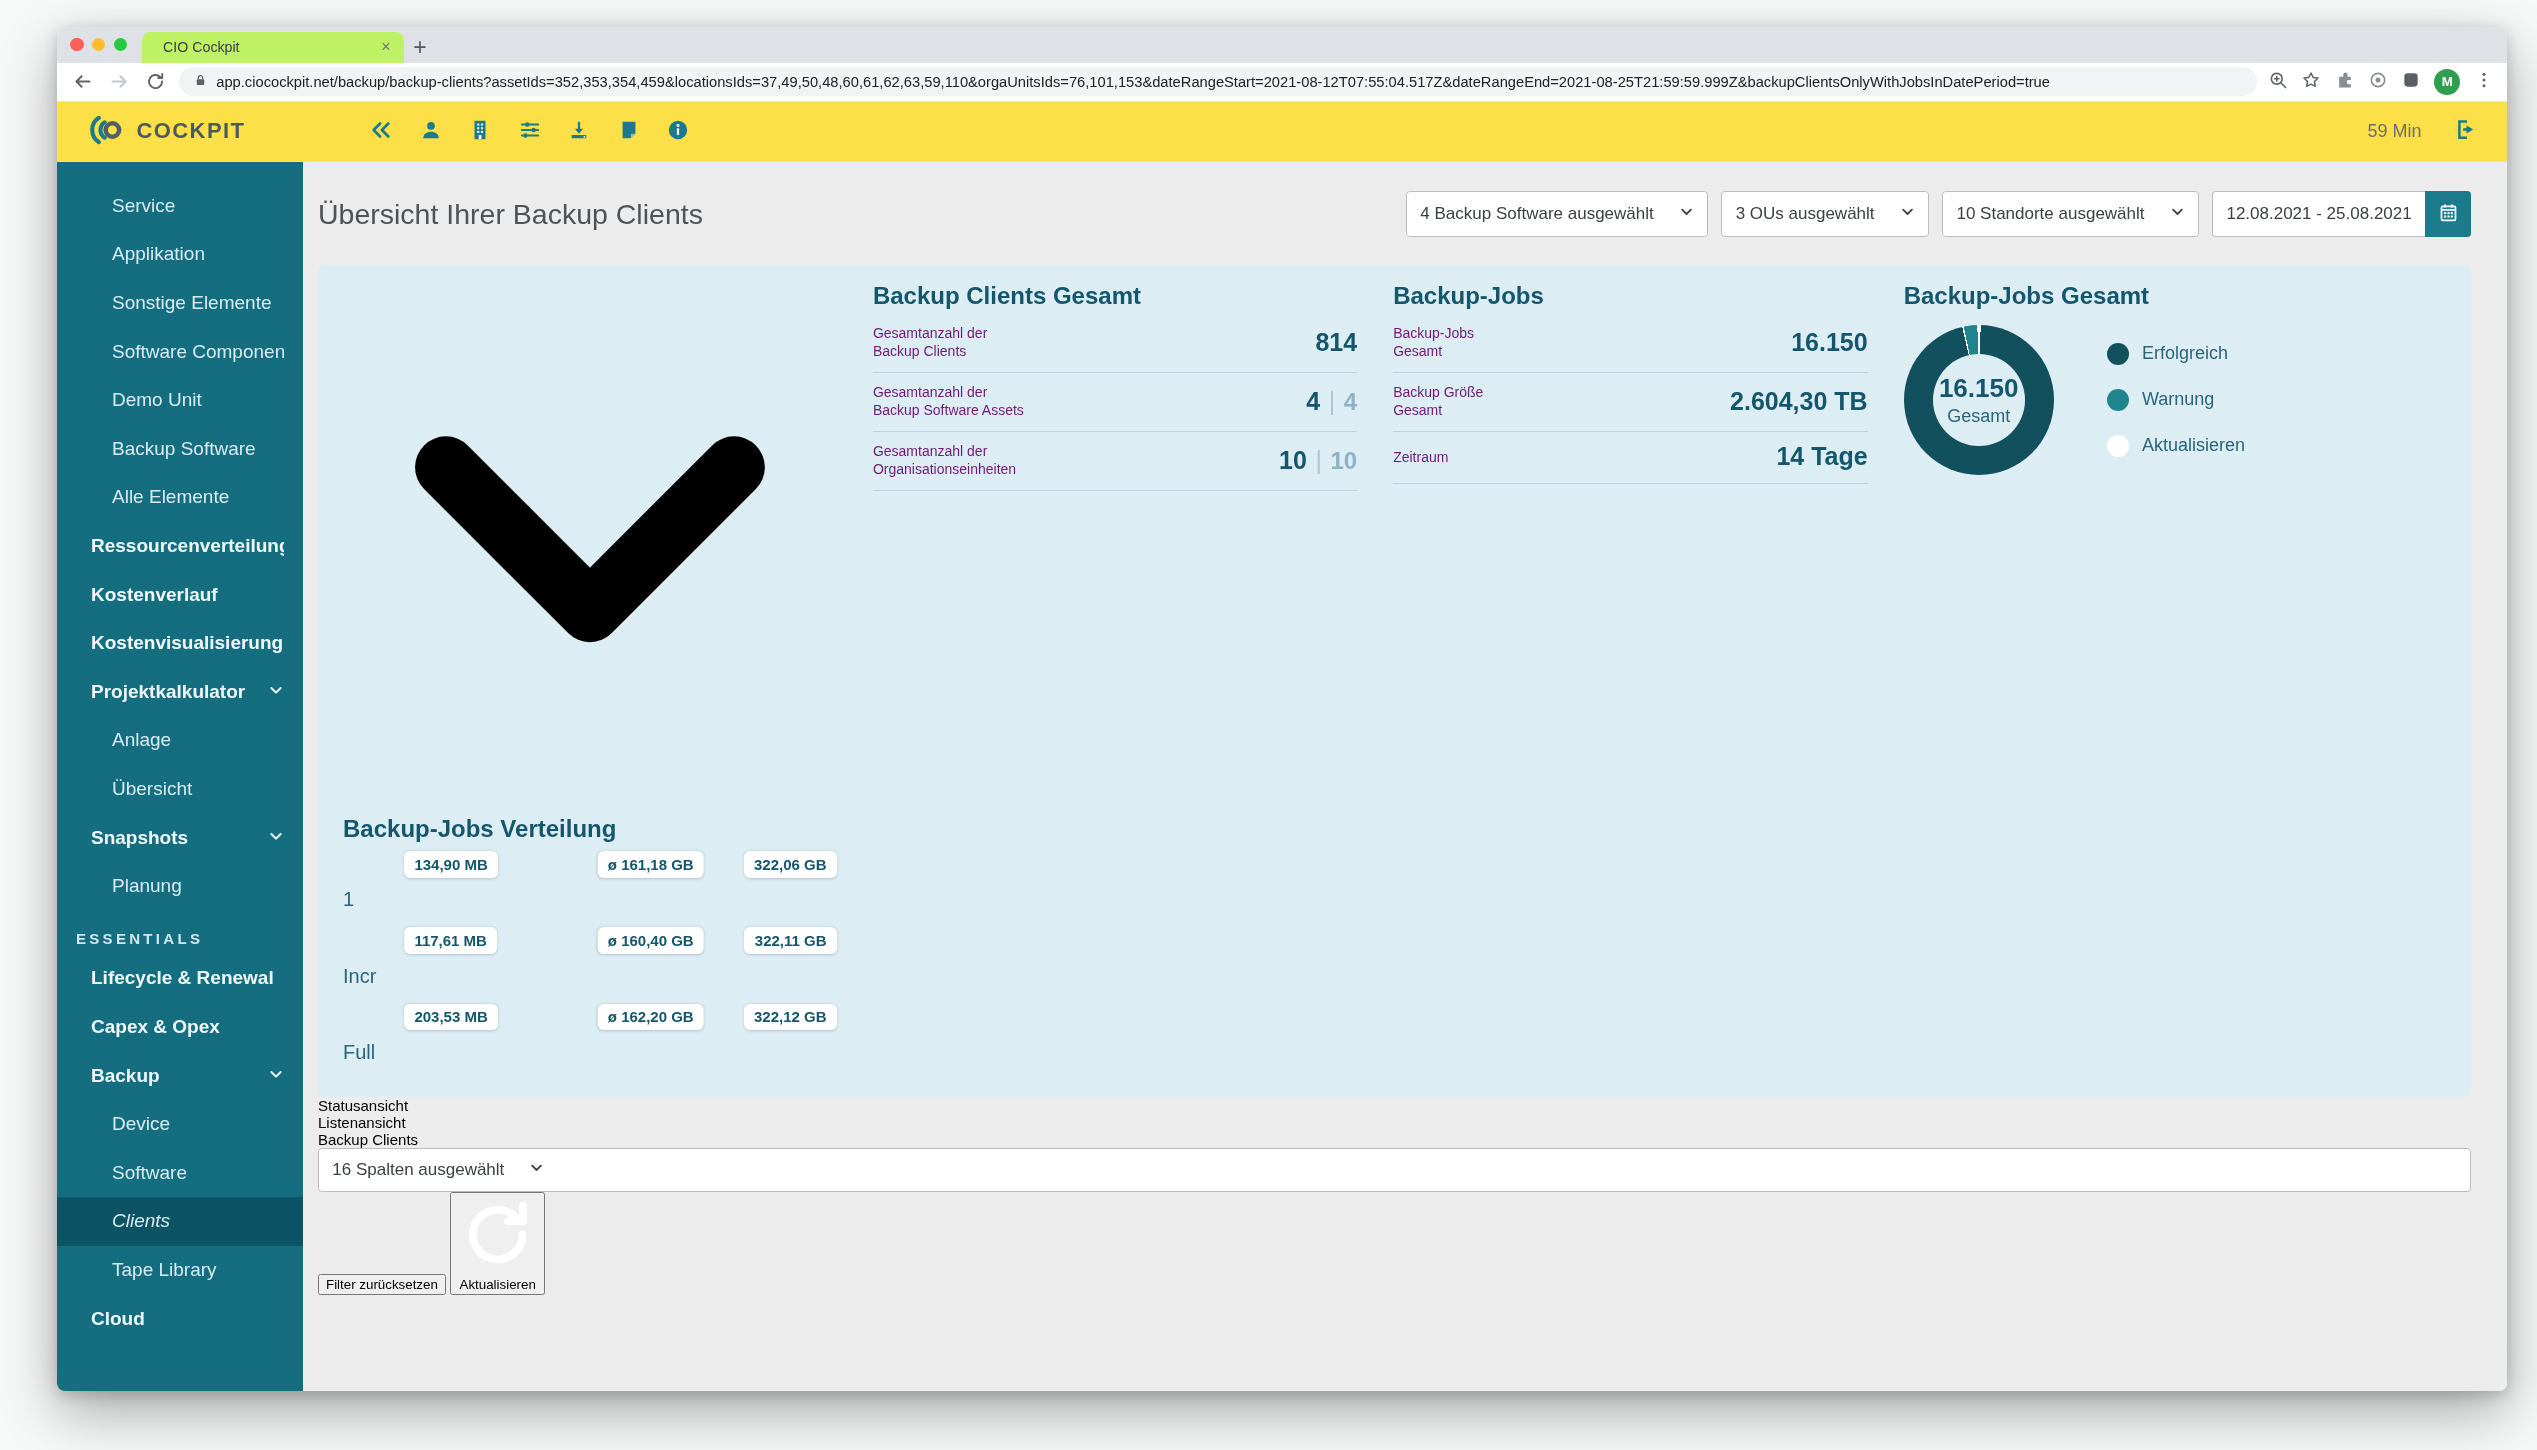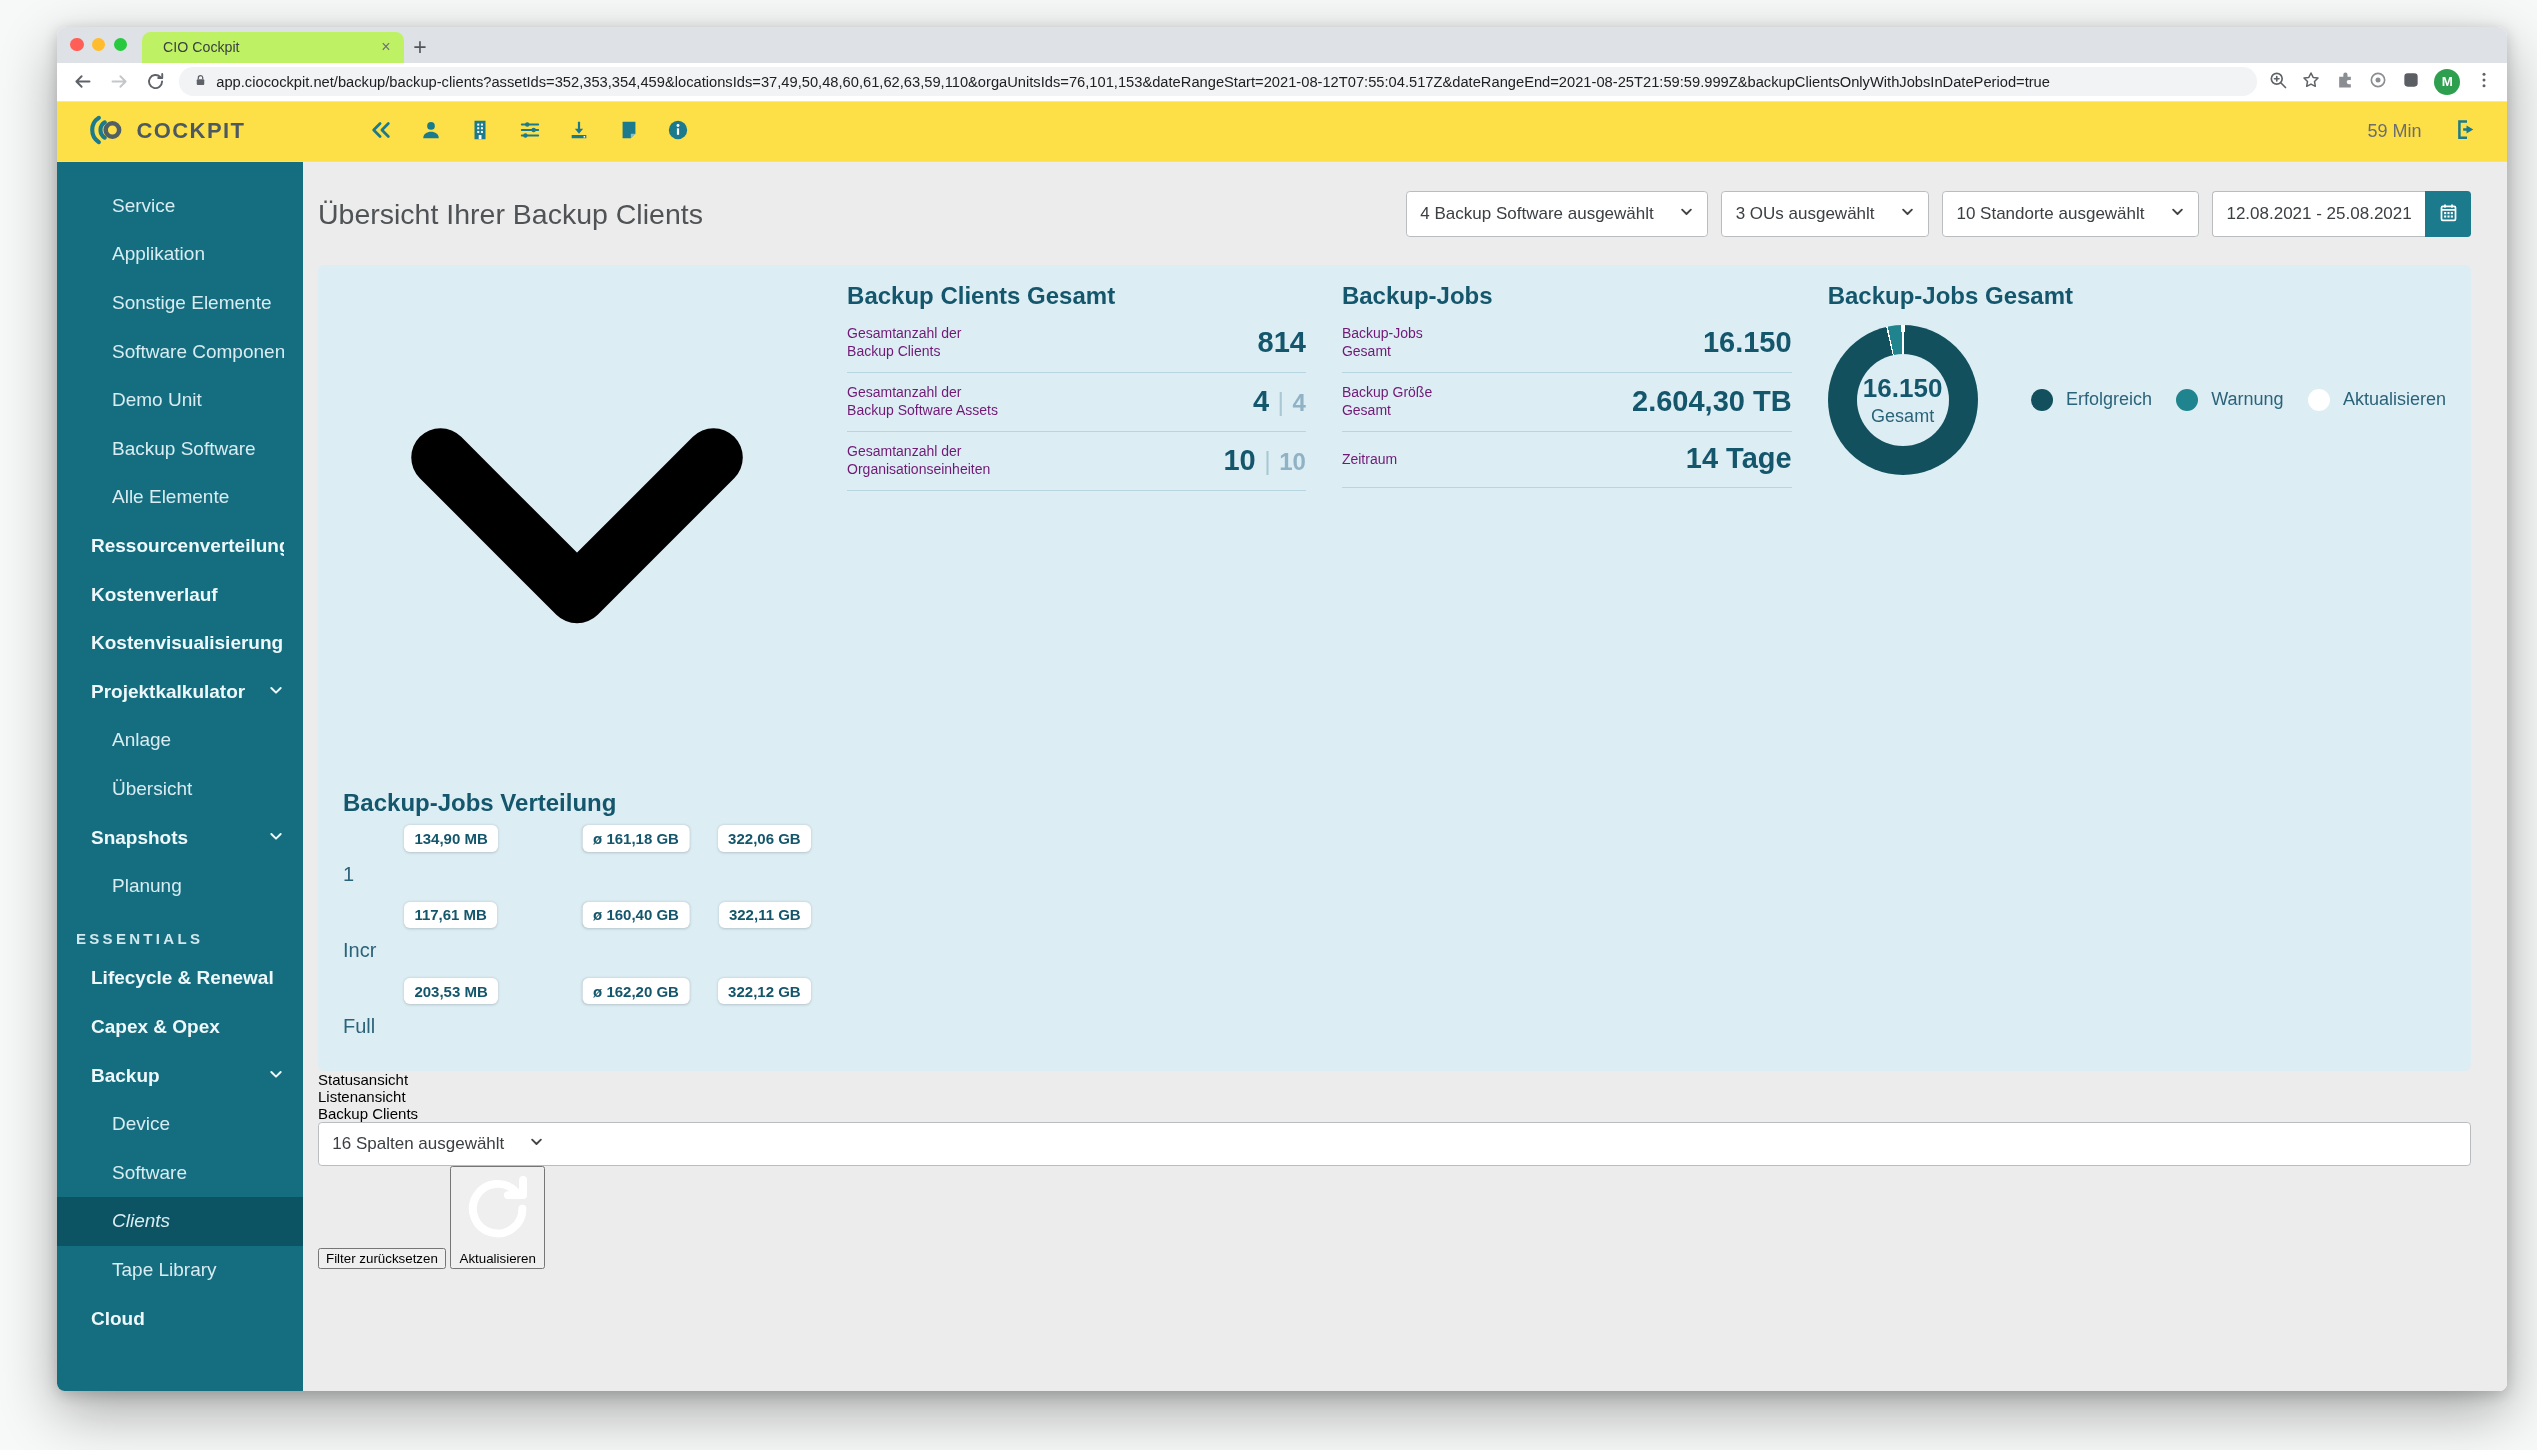--- a/index.html
+++ b/index.html
@@ -53,30 +53,30 @@
   .datebox{display:flex;height:46px}
   .dateval{background:#fff;border:0.9px solid #b9bdbf;border-right:none;border-radius:3.8px 0 0 3.8px;display:flex;align-items:center;padding:0 13.3px;font-size:17px;color:#3c4043}
   .datebtn{width:46px;background:#1b7a8c;border-radius:0 3.8px 3.8px 0;display:flex;align-items:center;justify-content:center;cursor:pointer}
   .datebtn svg{width:21px;height:21px}
   
   .panel{margin-top:15px;background:#dcedf4;border-radius:5.7px;padding:17px 25px 25px;display:grid;grid-template-columns:1.02fr 1fr .98fr 1.12fr;gap:36px;position:relative}
   .sec-h{font-size:24px;font-weight:bold;color:#14566b;margin-bottom:3.8px}
   .sumrow{display:flex;align-items:center;border-bottom:0.9px solid #b7d6e2;padding:10.4px 0 11.4px}
   .sumrow .lab{flex:1;font-size:14px;color:#701a75;line-height:1.3}
   .sumrow .vals{white-space:nowrap;display:flex;align-items:baseline}
-  .sumrow .val{font-size:29px;font-weight:bold;color:#14566b}
+  .sumrow .val{font-size:25px;font-weight:bold;color:#14566b}
   .sumrow .vdiv{font-size:25px;color:#a9c8d4;padding:0 8.5px;font-weight:400}
   .sumrow .val2{font-size:24px;font-weight:bold;color:#8fb3c4}
   .donut-wrap{display:flex;align-items:center;margin-top:15px}
   .donut{width:150px;height:150px;border-radius:50%;position:relative;flex:0 0 auto}
   .donut::after{content:"";position:absolute;inset:29px;background:#dcedf4;border-radius:50%}
   .donut-center{position:absolute;inset:0;display:flex;flex-direction:column;align-items:center;justify-content:center;z-index:2}
   .dc-val{font-size:26px;font-weight:bold;color:#14566b}
   .dc-lab{font-size:18px;color:#2b6379;margin-top:1.9px}
-  .legend{margin-left:53px;display:flex;gap:24px}
+  .legend{margin-left:53px;display:flex;flex-direction:column;gap:24px}
   .leg-item{display:flex;align-items:center;gap:13.3px;font-size:18px;color:#2b6379}
   .leg-dot{width:22px;height:22px;border-radius:50%;flex:0 0 auto}
   .dist-row{display:flex;align-items:flex-end;margin-top:8.5px}
   .dist-lab{width:61px;font-size:20px;color:#2b6379;padding-bottom:7.6px;flex:0 0 auto}
   .bars{flex:1;position:relative;min-width:0}
   .pillrow{position:relative;height:31px}
   .pill{position:absolute;top:0;background:#fff;border-radius:5.7px;padding:4.7px 10.4px;font-size:15px;font-weight:bold;color:#14566b;box-shadow:0 0.9px 2.8px rgba(0,0,0,.18);white-space:nowrap}
   .pill.min{left:0}.pill.avg{left:57%;transform:translateX(-50%)}.pill.max{right:0}
   .gbar{height:34px;margin-top:2.8px;background:linear-gradient(90deg,#ffffff 0%,#cfe1e9 30%,#a6c8d6 50%,#55a%200;}
   .gbar{background:linear-gradient(90deg,#ffffff 0%,#c3dae4 35%,#8db9cb 57%,#4a91ad 80%,#2b7d9e 100%);position:relative}

